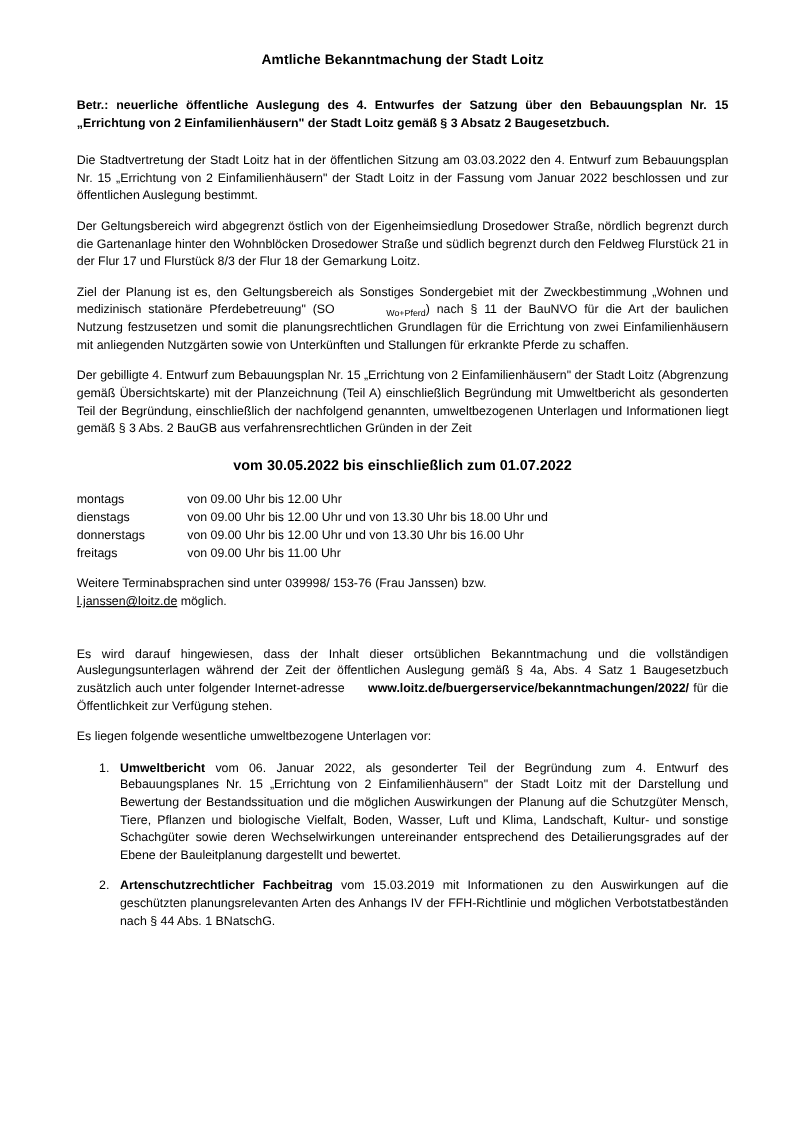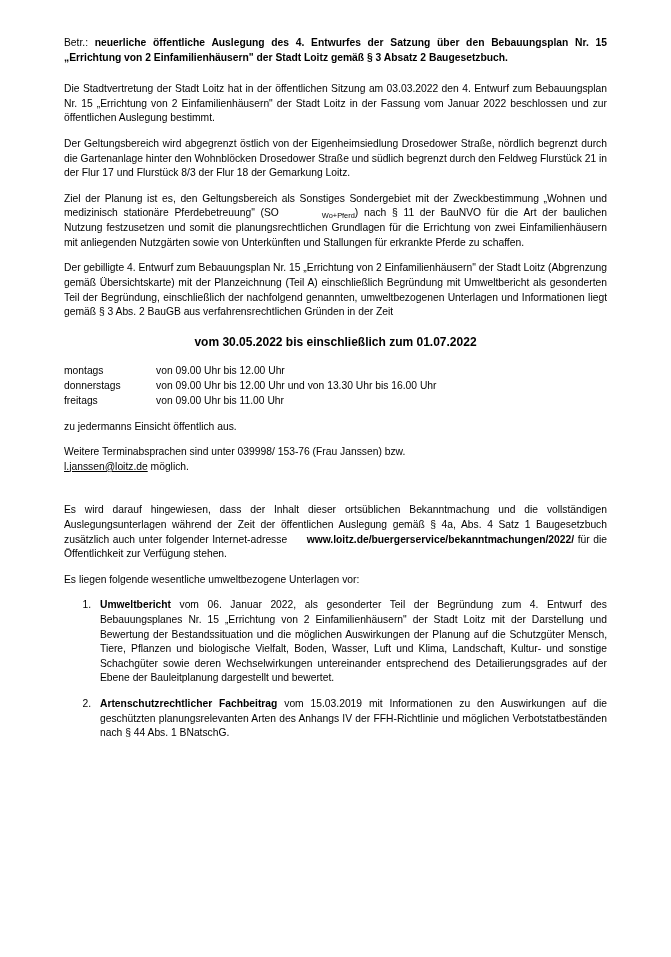--- a/index.html
+++ b/index.html
@@ -33,21 +33,21 @@
     line-height: 1.42;
     text-align: justify;
     text-justify: inter-word;
     hyphens: none;
   }
   .subject {
     font-weight: bold;
     text-align: justify;
     margin-bottom: 17px;
   }
-  .subject .lbl { font-weight: normal; }
+  .subject .lbl { font-weight: bold; }
   .center-bold {
     text-align: center;
     font-weight: bold;
     margin: 14px 0 13px 0;
     font-size: 12px;
   }
   .indent-note {
     margin-left: 18px;
     margin-bottom: 13px;
     text-align: justify;
@@ -93,50 +93,54 @@
     position: relative;
     top: 2px;
     margin-left: 43px;
   }
 </style>
 </head>
 <body>
 
 <div class="page">
 
+  <div class="doc-title">Amtliche Bekanntmachung der Stadt Loitz</div>
 
   <p class="subject"><span class="lbl">Betr.:</span> <span>neuerliche öffentliche Auslegung des 4. Entwurfes der Satzung über den Bebauungsplan Nr. 15 „Errichtung von 2 Einfamilienhäusern" der Stadt Loitz gemäß § 3 Absatz 2 Baugesetzbuch.</span></p>
 
   <p>Die Stadtvertretung der Stadt Loitz hat in der öffentlichen Sitzung am 03.03.2022 den 4. Entwurf zum Bebauungsplan Nr. 15 „Errichtung von 2 Einfamilienhäusern" der Stadt Loitz in der Fassung vom Januar 2022 beschlossen und zur öffentlichen Auslegung bestimmt.</p>
 
   <p>Der Geltungsbereich wird abgegrenzt östlich von der Eigenheimsiedlung Drosedower Straße, nördlich begrenzt durch die Gartenanlage hinter den Wohnblöcken Drosedower Straße und südlich begrenzt durch den Feldweg Flurstück 21 in der Flur 17 und Flurstück 8/3 der Flur 18 der Gemarkung Loitz.</p>
 
   <p><span>Ziel der Planung ist es, den Geltungsbereich als Sonstiges Sondergebiet mit der Zweckbestimmung „Wohnen und medizinisch stationäre Pferdebetreuung" (SO</span><sub>Wo+Pferd</sub><span>) nach § 11 der BauNVO für die Art der baulichen Nutzung festzusetzen und somit die planungsrechtlichen Grundlagen für die Errichtung von zwei Einfamilienhäusern mit anliegenden Nutzgärten sowie von Unterkünften und Stallungen für erkrankte Pferde zu schaffen.</span></p>
 
   <p>Der gebilligte 4. Entwurf zum Bebauungsplan Nr. 15 „Errichtung von 2 Einfamilienhäusern" der Stadt Loitz (Abgrenzung gemäß Übersichtskarte) mit der Planzeichnung (Teil A) einschließlich Begründung mit Umweltbericht als gesonderten Teil der Begründung, einschließlich der nachfolgend genannten, umweltbezogenen Unterlagen und Informationen liegt gemäß § 3 Abs. 2 BauGB aus verfahrensrechtlichen Gründen in der Zeit</p>
 
   <p class="center-bold">vom 30.05.2022 bis einschließlich zum 01.07.2022</p>
 
 
   <div class="hours">
     <div class="hours-row">
       <span class="hours-day">montags</span>
       <span class="hours-time">von 09.00 Uhr bis 12.00 Uhr</span>
     </div>
     <div class="hours-row">
+      <span class="hours-day">dienstags</span>
+      <span class="hours-time">von 09.00 Uhr bis 12.00 Uhr und von 13.30 Uhr bis 18.00 Uhr und</span>
+    </div>
+    <div class="hours-row">
       <span class="hours-day">donnerstags</span>
       <span class="hours-time">von 09.00 Uhr bis 12.00 Uhr und von 13.30 Uhr bis 16.00 Uhr</span>
     </div>
     <div class="hours-row">
       <span class="hours-day">freitags</span>
       <span class="hours-time">von 09.00 Uhr bis 11.00 Uhr</span>
     </div>
   </div>
 
-  <p>zu jedermanns Einsicht öffentlich aus.</p>
 
   <p><span>Weitere Terminabsprachen sind unter 039998/ 153-76 (Frau Janssen) bzw.</span><br><a class="mail-link" href="#">l.janssen@loitz.de</a><span> möglich.</span></p>
 
   <div class="gap-lg"></div>
 
   <p><span>Es wird darauf hingewiesen, dass der Inhalt dieser ortsüblichen Bekanntmachung und die vollständigen Auslegungsunterlagen während der Zeit der öffentlichen Auslegung gemäß § 4a, Abs. 4 Satz 1 Baugesetzbuch zusätzlich auch unter folgender Internet-adresse </span><span class="url-bold">www.loitz.de/buergerservice/bekanntmachungen/2022/</span><span> für die Öffentlichkeit zur Verfügung stehen.</span></p>
 
   <p>Es liegen folgende wesentliche umweltbezogene Unterlagen vor:</p>
 
   <ol class="env-list">

